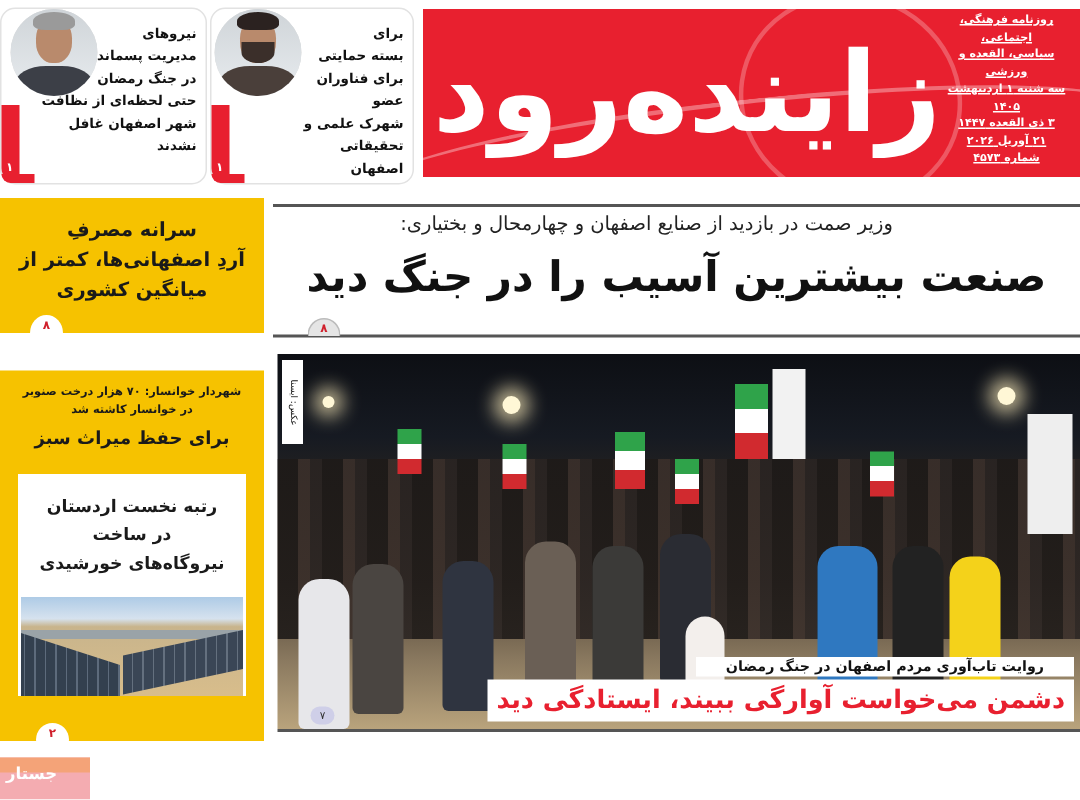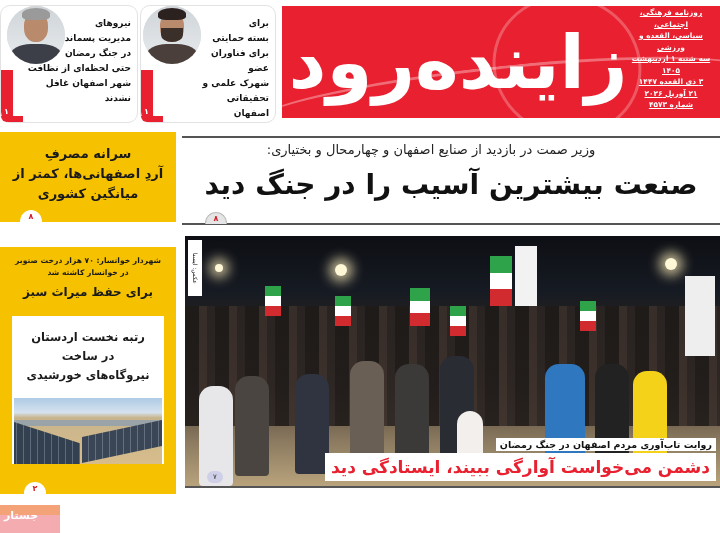--- a/index.html
+++ b/index.html
@@ -182,21 +182,21 @@
     }
     .photo .person {
       position: absolute; width: 34px; height: 100px; border-radius: 14px 14px 4px 4px;
     }
     .photo .credit {
       position: absolute; left: 3px; top: 4px; width: 14px; height: 56px;
       background: #fff; color: #111; font-size: 6px; writing-mode: vertical-rl;
       text-align: center; line-height: 14px;
     }
     .photo .sub2 {
-      position: absolute; right: 4px; top: 218px; background: #fff; padding: 0 4px;
+      position: absolute; right: 4px; top: 218px; background: #fff; padding: 0 20px;
       font-size: 9.5px; color: #111; line-height: 13px; font-weight: bold;
       transform: translateY(-16px);
     }
     .photo .caption {
       position: absolute; right: 4px; top: 217px; background: #fff; padding: 0 6px;
       font-size: 17px; color: #e8202f; font-weight: bold; line-height: 28px;
       white-space: nowrap;
     }
     .photo .pg7 {
       position: absolute; left: 22px; bottom: 3px; width: 16px; height: 12px; border-radius: 8px;

